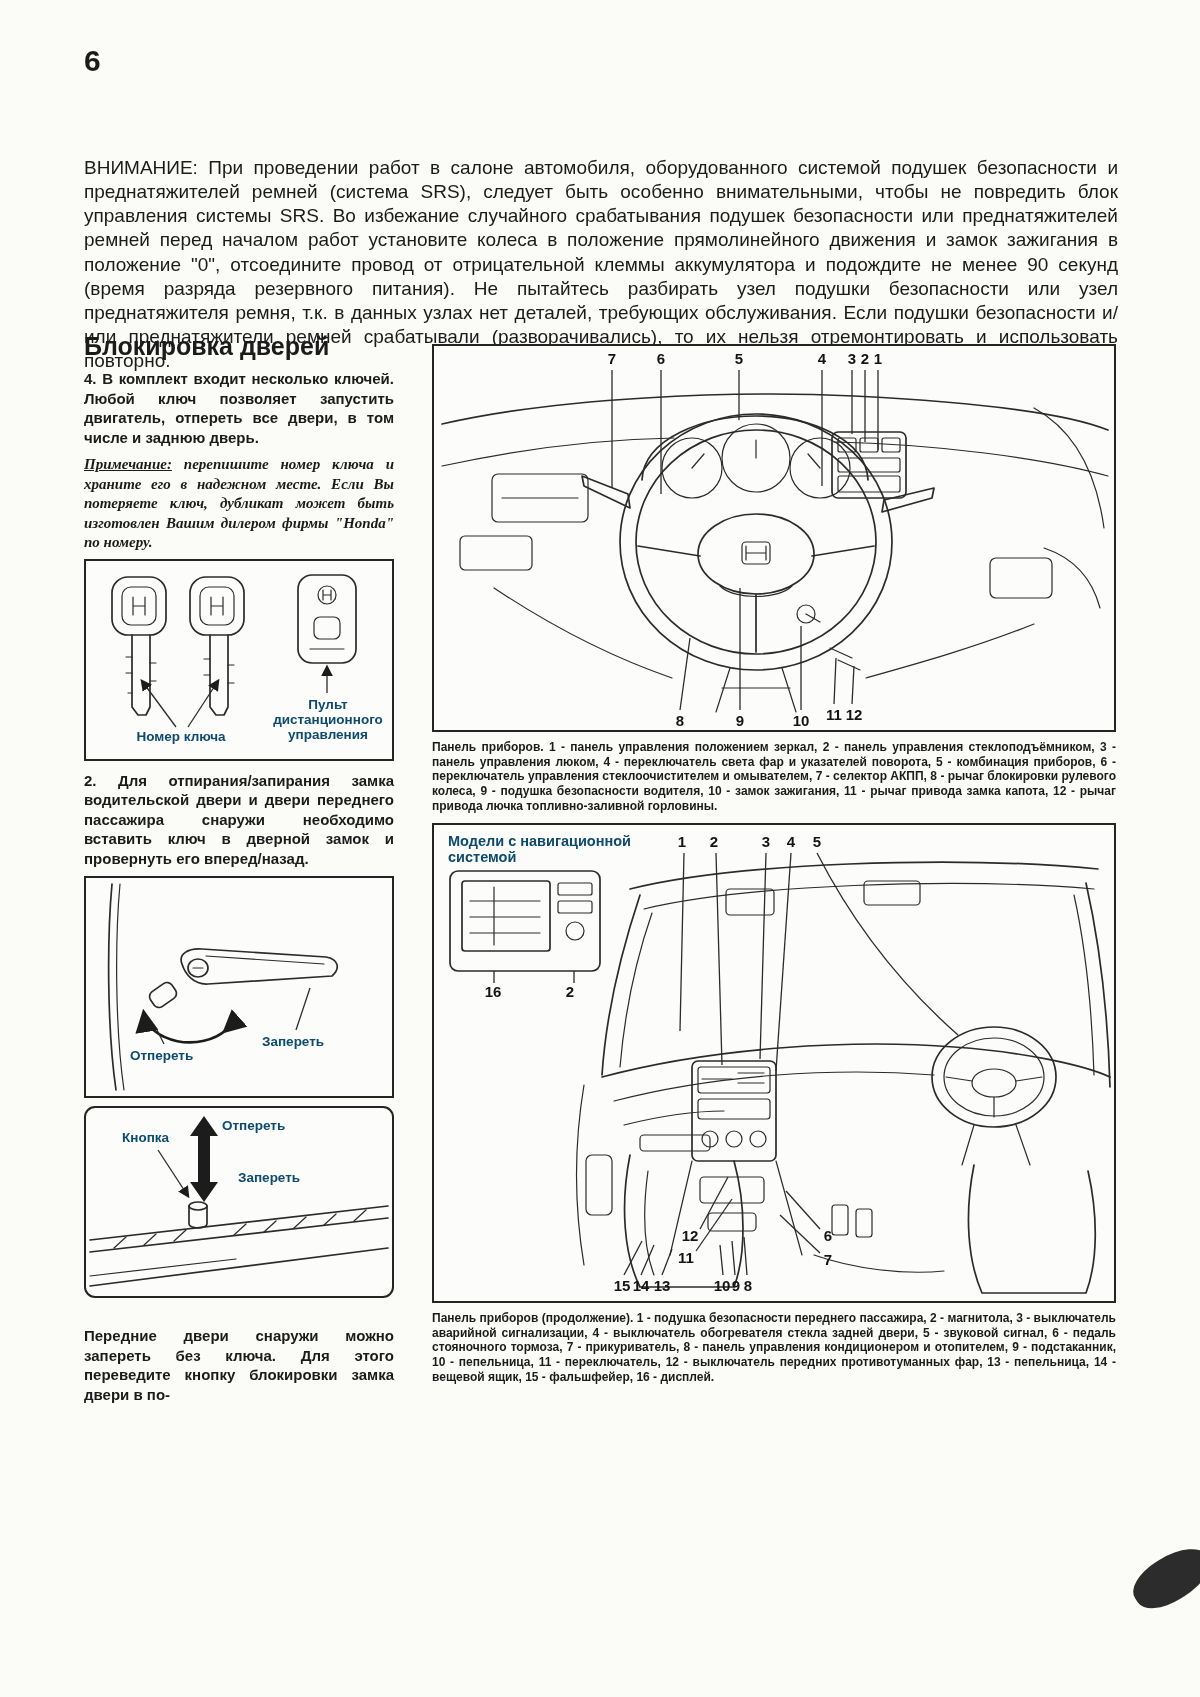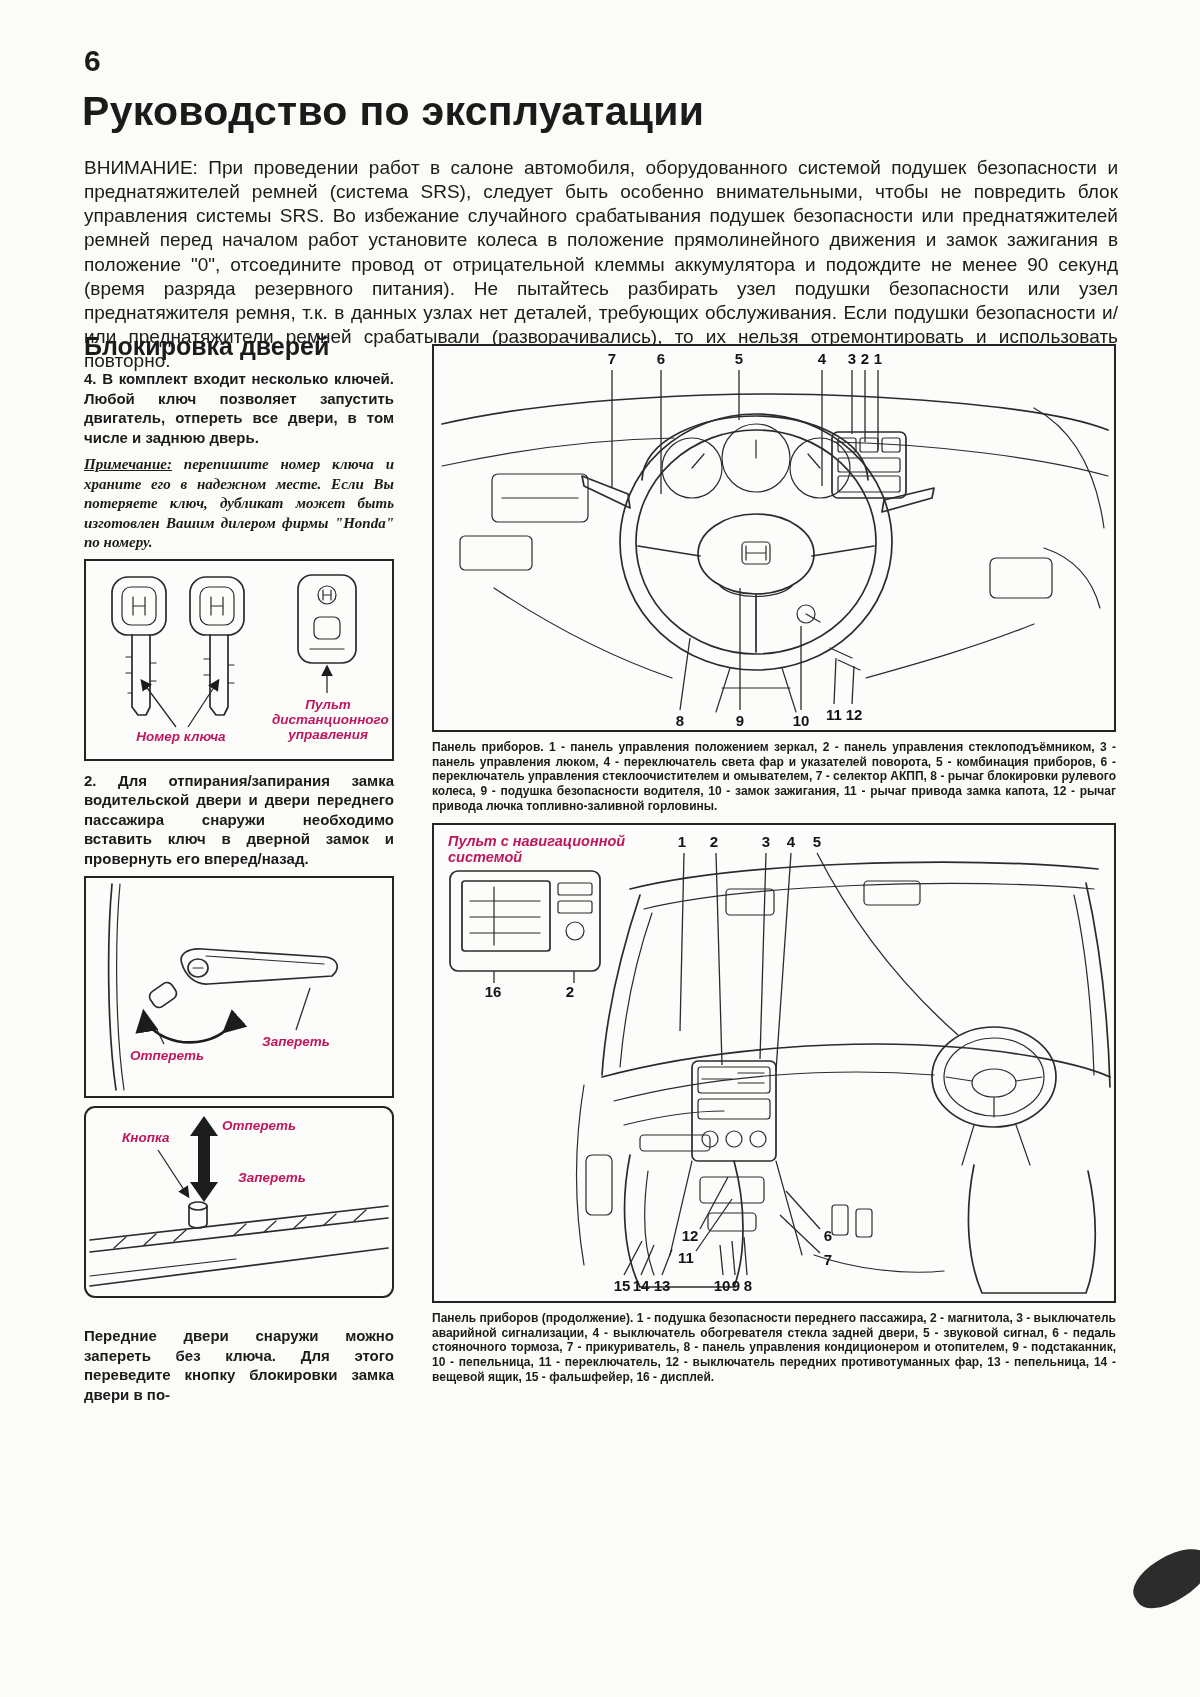--- a/index.html
+++ b/index.html
@@ -25,41 +25,40 @@
   .note .note-label { text-decoration:underline; }
   .fig-box { position:relative; border:2px solid #242424; background:#fcfcfa; width:310px; }
   .keys-fig   { height:202px; margin:0 0 10px 0; }
   .handle-fig { height:222px; margin:0 0 8px 0; }
   .button-fig { height:192px; margin:0 0 28px 0;border-radius:11px; }
   .right-col { position:absolute; left:432px; top:344px; width:684px; }
   .big-fig { position:relative; border:2px solid #242424; background:#fcfcfa; width:684px; }
   .fig1 { height:388px; }
   .fig2 { height:480px; }
   .caption { margin:8px 0 10px 0; font-size:12px; line-height:1.22; font-weight:bold; text-align:justify; }
-  .fig-label { position:absolute; font-size:13.5px; font-weight:bold; color:#be185d; line-height:1.12;font-style:italic; }
+  .fig-label { position:absolute; font-size:13.5px; font-weight:bold; color:#0c4a6e; line-height:1.12; }
   .center { text-align:center; }
   svg { display:block; }
   .ln { stroke:#2b2b2b; stroke-width:1.7; fill:none; stroke-linecap:round; stroke-linejoin:round; }
   .ln2 { stroke:#2b2b2b; stroke-width:1.2; fill:none; stroke-linecap:round; stroke-linejoin:round; }
   .ld { stroke:#2b2b2b; stroke-width:1.3; fill:none; }
   .thick { stroke:#1c1c1c; stroke-width:2.6; fill:none; }
   .fl { fill:#1c1c1c; stroke:none; }
   text.co { font-family:"Liberation Sans",sans-serif; font-size:15px; font-weight:bold; fill:#141414; text-anchor:middle; }
   .artifact {
     position:absolute; right:-14px; top:1556px; width:84px; height:44px;
     background:#151515; transform:rotate(-32deg); border-radius:46% 54% 52% 48%; opacity:.9;
   }
 </style>
 </head>
 <body>
 
 <div class="page">
 
   <div class="page-number">6</div>
-  <h1 class="title">Руководство по эксплуатации</h1>
   <p class="warning">ВНИМАНИЕ: При проведении работ в салоне автомобиля, оборудованного системой подушек безопасности и преднатяжителей ремней (система SRS), следует быть особенно внимательными, чтобы не повредить блок управления системы SRS. Во избежание случайного срабатывания подушек безопасности или преднатяжителей ремней перед началом работ установите колеса в положение прямолинейного движения и замок зажигания в положение "0", отсоедините провод от отрицательной клеммы аккумулятора и подождите не менее 90 секунд (время разряда резервного питания). Не пытайтесь разбирать узел подушки безопасности или узел преднатяжителя ремня, т.к. в данных узлах нет деталей, требующих обслуживания. Если подушки безопасности и/или преднатяжители ремней срабатывали (разворачивались), то их нельзя отремонтировать и использовать повторно.</p>
 
   <div class="left-col">
     <h2>Блокировка дверей</h2>
     <p class="body-text">4. В комплект входит несколько ключей. Любой ключ позволяет запустить двигатель, отпереть все двери, в том числе и заднюю дверь.</p>
     <p class="note"><span class="note-label">Примечание:</span> <span>перепишите номер ключа и храните его в надежном месте. Если Вы потеряете ключ, дубликат может быть изготовлен Вашим дилером фирмы "Honda" по номеру.</span></p>
 
     <div class="fig-box keys-fig">
       <svg width="306" height="198" viewBox="0 0 306 198">
         <defs>
@@ -324,20 +323,20 @@
           <text class="co" x="188" y="466">15</text>
           <text class="co" x="207" y="466">14</text>
           <text class="co" x="228" y="466">13</text>
           <text class="co" x="288" y="466">10</text>
           <text class="co" x="302" y="466">9</text>
           <text class="co" x="314" y="466">8</text>
           <text class="co" x="394" y="416">6</text>
           <text class="co" x="394" y="440">7</text>
         </g>
       </svg>
-      <div class="fig-label" style="left:14px; top:8px; width:185px; font-size:14.5px;">Пульт с навигационной системой</div>
+      <div class="fig-label" style="left:14px; top:8px; width:185px; font-size:14.5px;">Модели с навигационной системой</div>
     </div>
 
     <p class="caption">Панель приборов (продолжение). 1 - подушка безопасности переднего пассажира, 2 - магнитола, 3 - выключатель аварийной сигнализации, 4 - выключатель обогревателя стекла задней двери, 5 - звуковой сигнал, 6 - педаль стояночного тормоза, 7 - прикуриватель, 8 - панель управления кондиционером и отопителем, 9 - подстаканник, 10 - пепельница, 11 - переключатель, 12 - выключатель передних противотуманных фар, 13 - пепельница, 14 - вещевой ящик, 15 - фальшфейер, 16 - дисплей.</p>
   </div>
 
   <div class="artifact"></div>
 </div>
 
 </body></html>

